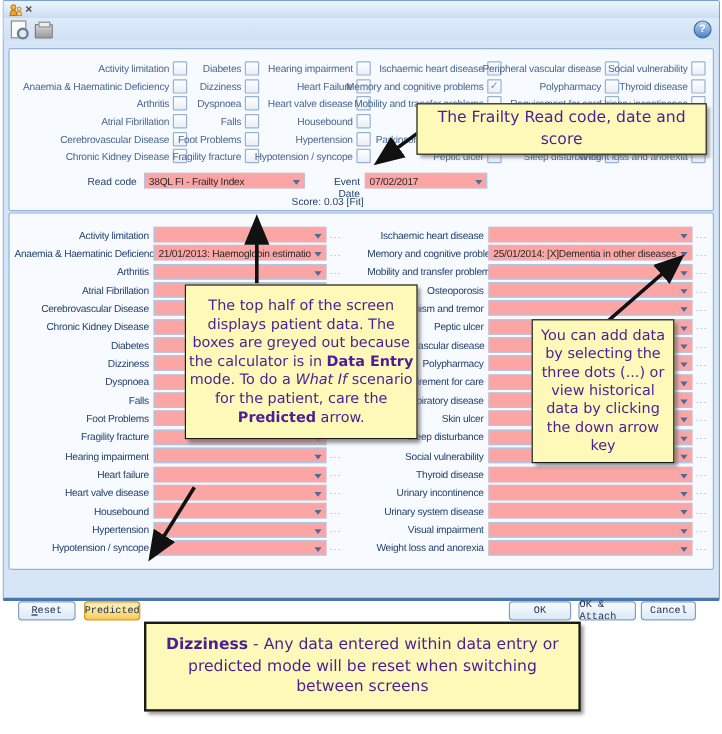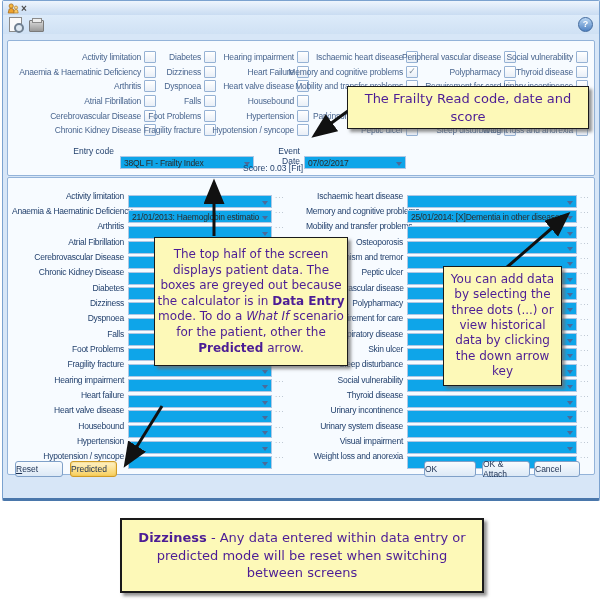--- a/index.html
+++ b/index.html
@@ -40,22 +40,22 @@
   .gcol{display:flex;flex-direction:column;}
   .gcell{height:14.6px;display:flex;align-items:center;justify-content:flex-end;gap:3px;padding-right:4px;}
   .glabel{font-size:8.5px;letter-spacing:-0.2px;color:#4a668f;white-space:nowrap;}
   .gcb{width:10px;height:10px;border:1px solid #96b2d4;border-radius:1px;
        background:linear-gradient(#ffffff,#e9eff7);font-size:9px;line-height:9px;color:#808f9e;
        text-align:center;flex:0 0 auto;}
 
   
   .readrow{position:absolute;left:0;top:103px;width:100%;height:15px;font-size:8.5px;color:#24426e;}
   .rlabel{position:absolute;text-align:right;top:2px;}
-  .combo{display:inline-block;position:relative;background:#0ea5e9;border:1px solid #aec7e4;
-         height:13px;box-sizing:border-box;overflow:hidden;white-space:nowrap;margin-top:12px;}
+  .combo{display:inline-block;position:relative;background:#fca5a5;border:1px solid #aec7e4;
+         height:13px;box-sizing:border-box;overflow:hidden;white-space:nowrap;}
   .cval{position:absolute;left:3px;top:1px;right:12px;font-size:8.5px;color:#2a2a2a;
         letter-spacing:-0.2px;overflow:hidden;white-space:nowrap;}
   .carrow{position:absolute;right:3px;top:5px;width:0;height:0;
           border-left:3px solid transparent;border-right:3px solid transparent;
           border-top:4px solid #4a6a9a;}
   .score{position:absolute;left:0;top:122px;width:100%;text-align:center;
          transform:translateX(-28px);font-size:8.5px;color:#24426e;}
 
   
   .fields-col{position:absolute;top:11px;}
@@ -65,24 +65,24 @@
   .flabel{font-size:8.5px;letter-spacing:-0.25px;color:#24426e;text-align:right;white-space:nowrap;
           overflow:visible;flex:0 0 auto;}
   .fields-left .flabel{width:112px;}
   .fields-right .flabel{width:97px;}
   .frow .combo{flex:0 0 auto;margin-left:4px;}
   .fields-left .combo{width:144px;}
   .fields-right .combo{width:170px;}
   .dots{font-size:8px;color:#9aa8b8;margin-left:3px;letter-spacing:1px;line-height:8px;}
 
   
-  .btn{position:absolute;top:460px;height:16px;border:1px solid #7fa0c8;border-radius:3px;
+  .btn{position:absolute;top:500px;height:16px;border:1px solid #7fa0c8;border-radius:3px;
        background:linear-gradient(#f8fbfe,#dcE9f6);font-size:8.5px;color:#1a2f52;
-       display:flex;align-items:center;justify-content:flex-start;box-sizing:border-box;
-       font-family:Liberation Sans, sans-serif;}
+       display:flex;align-items:center;justify-content:center;box-sizing:border-box;
+       font-family:Liberation Mono, monospace;}
   .btn-reset{left:12px;width:48px;}
   .btn-predicted{left:67px;width:47px;border:1px solid #cf9b26;
        background:linear-gradient(#fff3c8,#f8cf5e);box-shadow:0 0 2px #e8b93f inset;}
   .btn-ok{left:421px;width:52px;}
   .btn-okattach{left:479px;width:48px;}
   .btn-cancel{left:531px;width:46px;}
   .accel{text-decoration:underline;}
 
   
   .callout{position:absolute;background:#fdf9b8;border:1px solid #1a1a1a;color:#4c1d95;
@@ -280,21 +280,21 @@
             <span class="gcb"></span>
           </div>
           <div class="gcell">
             <span class="glabel">Weight loss and anorexia</span>
             <span class="gcb"></span>
           </div>
         </div>
     </div>
 
     <div class="readrow">
-      <span class="rlabel" style="left:0;width:106px">Entry code</span>
+      <span class="rlabel" style="left:0;width:106px">Read code</span>
       <span class="combo" style="position:absolute;left:112px;top:0;width:134px">
         <span class="cval">38QL FI - Frailty Index</span>
         <span class="carrow"></span>
       </span>
       <span class="rlabel" style="left:252px;width:40px">Event Date</span>
       <span class="combo" style="position:absolute;left:296px;top:0;width:102px">
         <span class="cval">07/02/2017</span>
         <span class="carrow"></span>
       </span>
     </div>
@@ -649,20 +649,20 @@
   </defs>
   <line x1="352" y1="108" x2="315" y2="135" stroke="#111111" stroke-width="3" marker-end="url(#ah)"></line>
   <line x1="214" y1="236" x2="214" y2="183" stroke="#111111" stroke-width="3" marker-end="url(#ah)"></line>
   <line x1="162" y1="406" x2="126" y2="464" stroke="#111111" stroke-width="3" marker-end="url(#ah)"></line>
   <line x1="506" y1="268" x2="567" y2="215" stroke="#111111" stroke-width="3" marker-end="url(#ah)"></line>
 </svg>
 
 <div class="callout co-readcode">The Frailty Read code, date and score</div>
 
 <div class="callout co-tophalf">
-  <span>The top half of the screen displays patient data.  The boxes are greyed out because the calculator is in </span><span class="b">Data Entry</span><span> mode. To do a </span><span class="i">What If</span><span> scenario for the patient, other the </span><span class="b">Predicted</span><span> arrow.</span>
+  <span>The top half of the screen displays patient data.  The boxes are greyed out because the calculator is in </span><span class="b">Data Entry</span><span> mode. To do a </span><span class="i">What If</span><span> scenario for the patient, care the </span><span class="b">Predicted</span><span> arrow.</span>
 </div>
 
 <div class="callout co-adddata">You can add data by selecting the three dots (...) or view historical data by clicking the down arrow key</div>
 
 <div class="callout co-note">
   <span class="b">Dizziness</span><span> - Any data entered within data entry or predicted mode will be reset when switching between screens</span>
 </div>
 
 </body></html>

